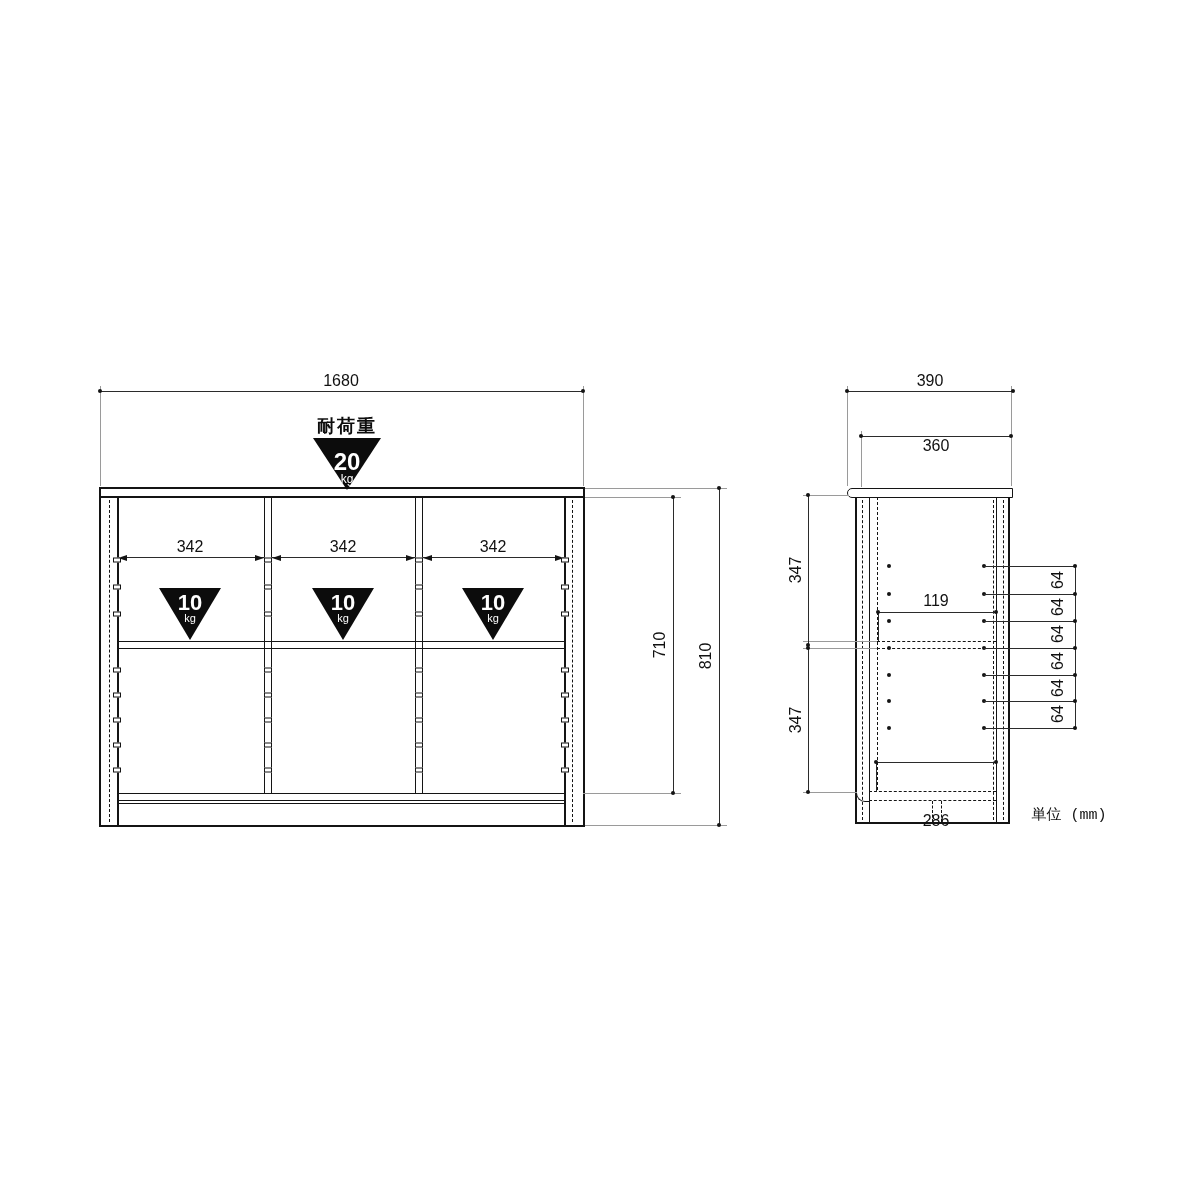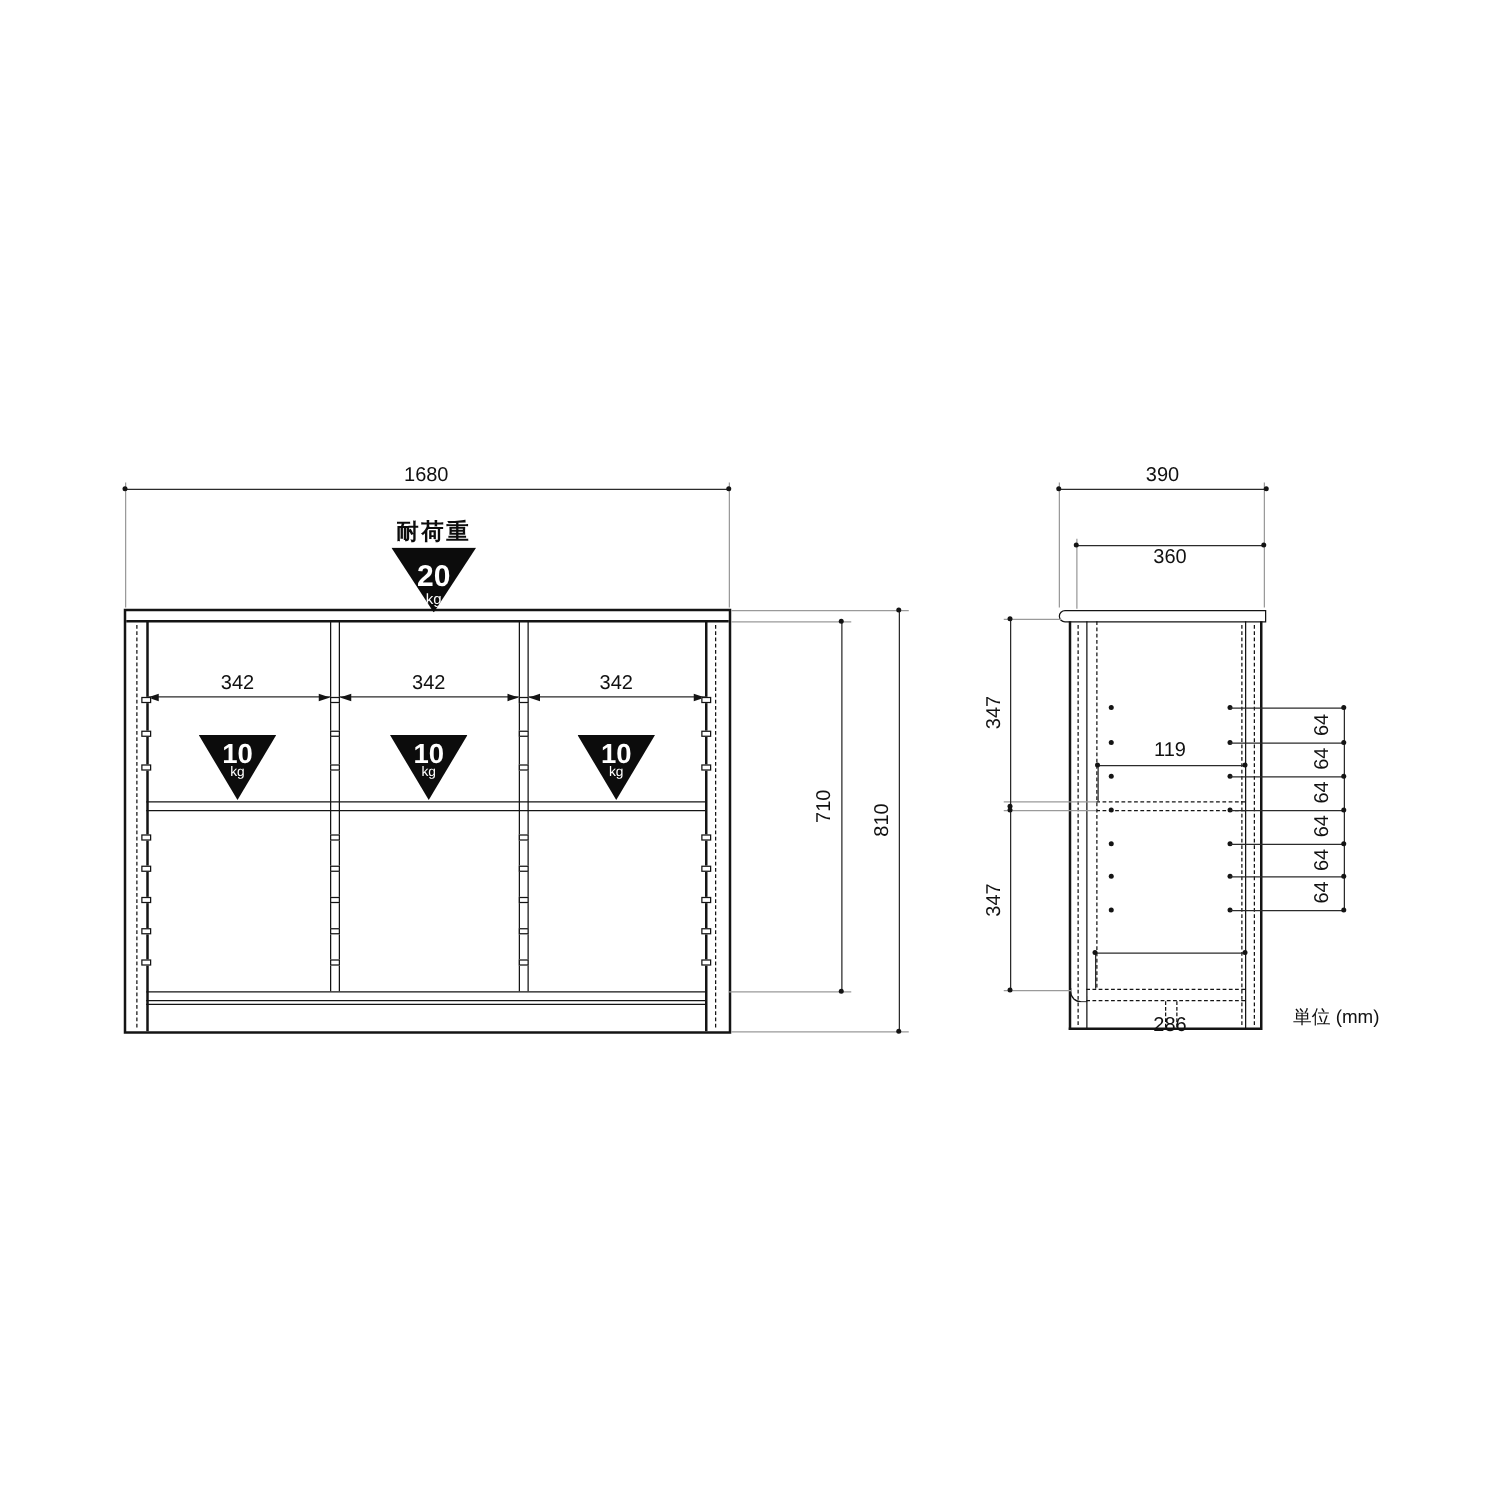--- a/index.html
+++ b/index.html
@@ -161,21 +161,21 @@
 
     <div class="vlbl" style="left:1058px;top:580px;">64</div>
     <div class="vlbl" style="left:1058px;top:607px;">64</div>
     <div class="vlbl" style="left:1058px;top:634px;">64</div>
     <div class="vlbl" style="left:1058px;top:661px;">64</div>
     <div class="vlbl" style="left:1058px;top:688px;">64</div>
     <div class="vlbl" style="left:1058px;top:714px;">64</div>
     <div class="dim" style="left:1075px;top:567px;width:1px;height:161px;"></div>
   </div>
 
-  <div class="note" style="left:1069px;top:814px;">単位 (mm)</div>
+  <div class="note" style="left:1069px;top:814px;font-family:Liberation Mono, monospace;">単位 (mm)</div>
 <div class="tick" style="left: 116.5px; top: 560px;"></div>
     <div class="tick" style="left: 116.5px; top: 587px;"></div>
     <div class="tick" style="left: 116.5px; top: 614px;"></div>
     <div class="tick" style="left: 116.5px; top: 670px;"></div>
     <div class="tick" style="left: 116.5px; top: 695px;"></div>
     <div class="tick" style="left: 116.5px; top: 720px;"></div>
     <div class="tick" style="left: 116.5px; top: 745px;"></div>
     <div class="tick" style="left: 116.5px; top: 770px;"></div>
     <div class="tick" style="left: 267.5px; top: 560px;"></div>
     <div class="tick" style="left: 267.5px; top: 587px;"></div>

